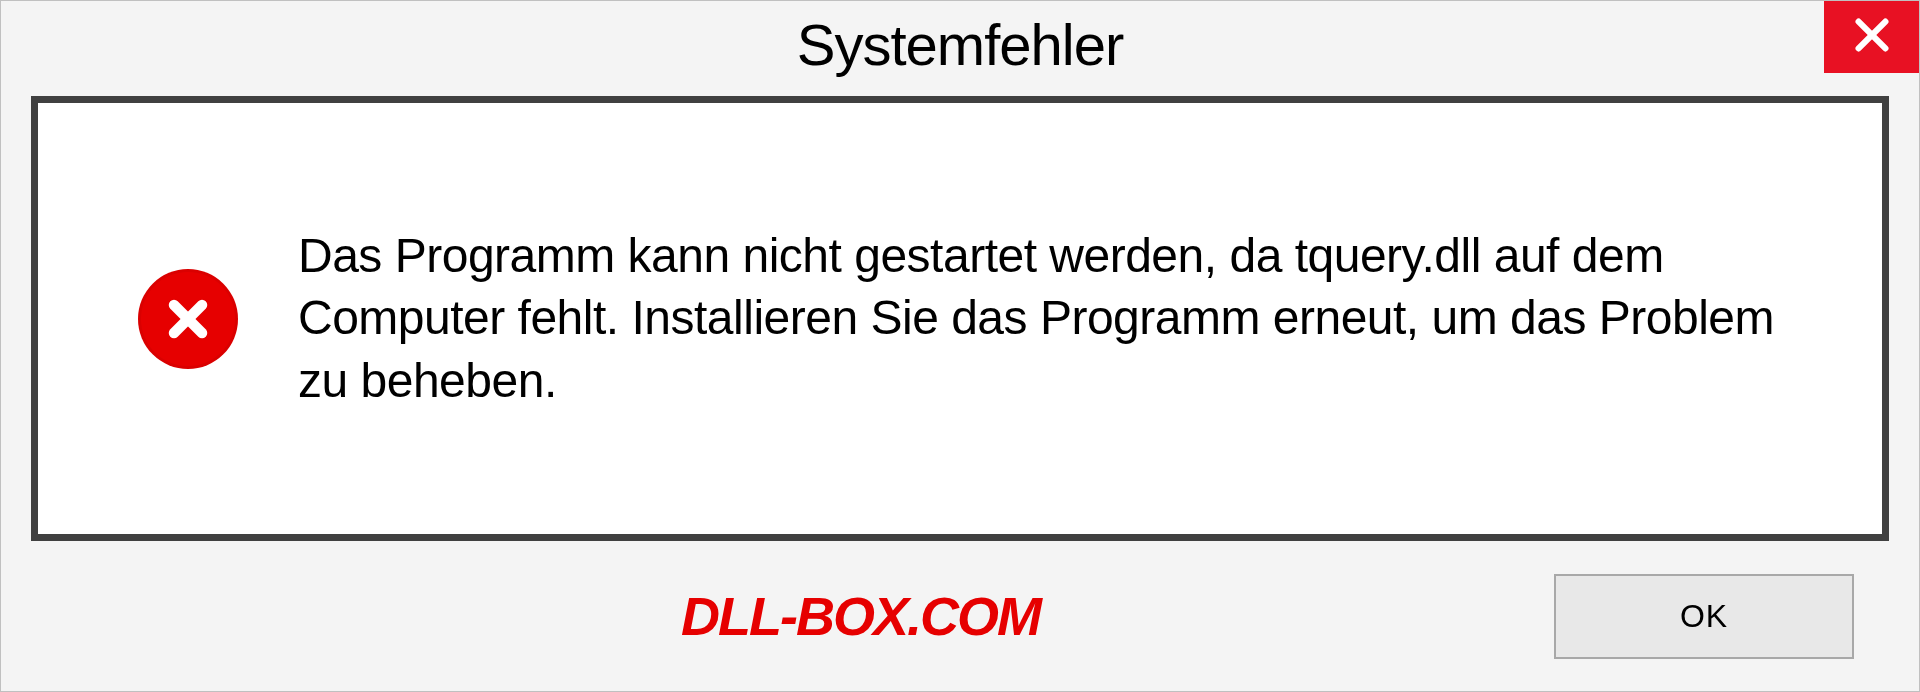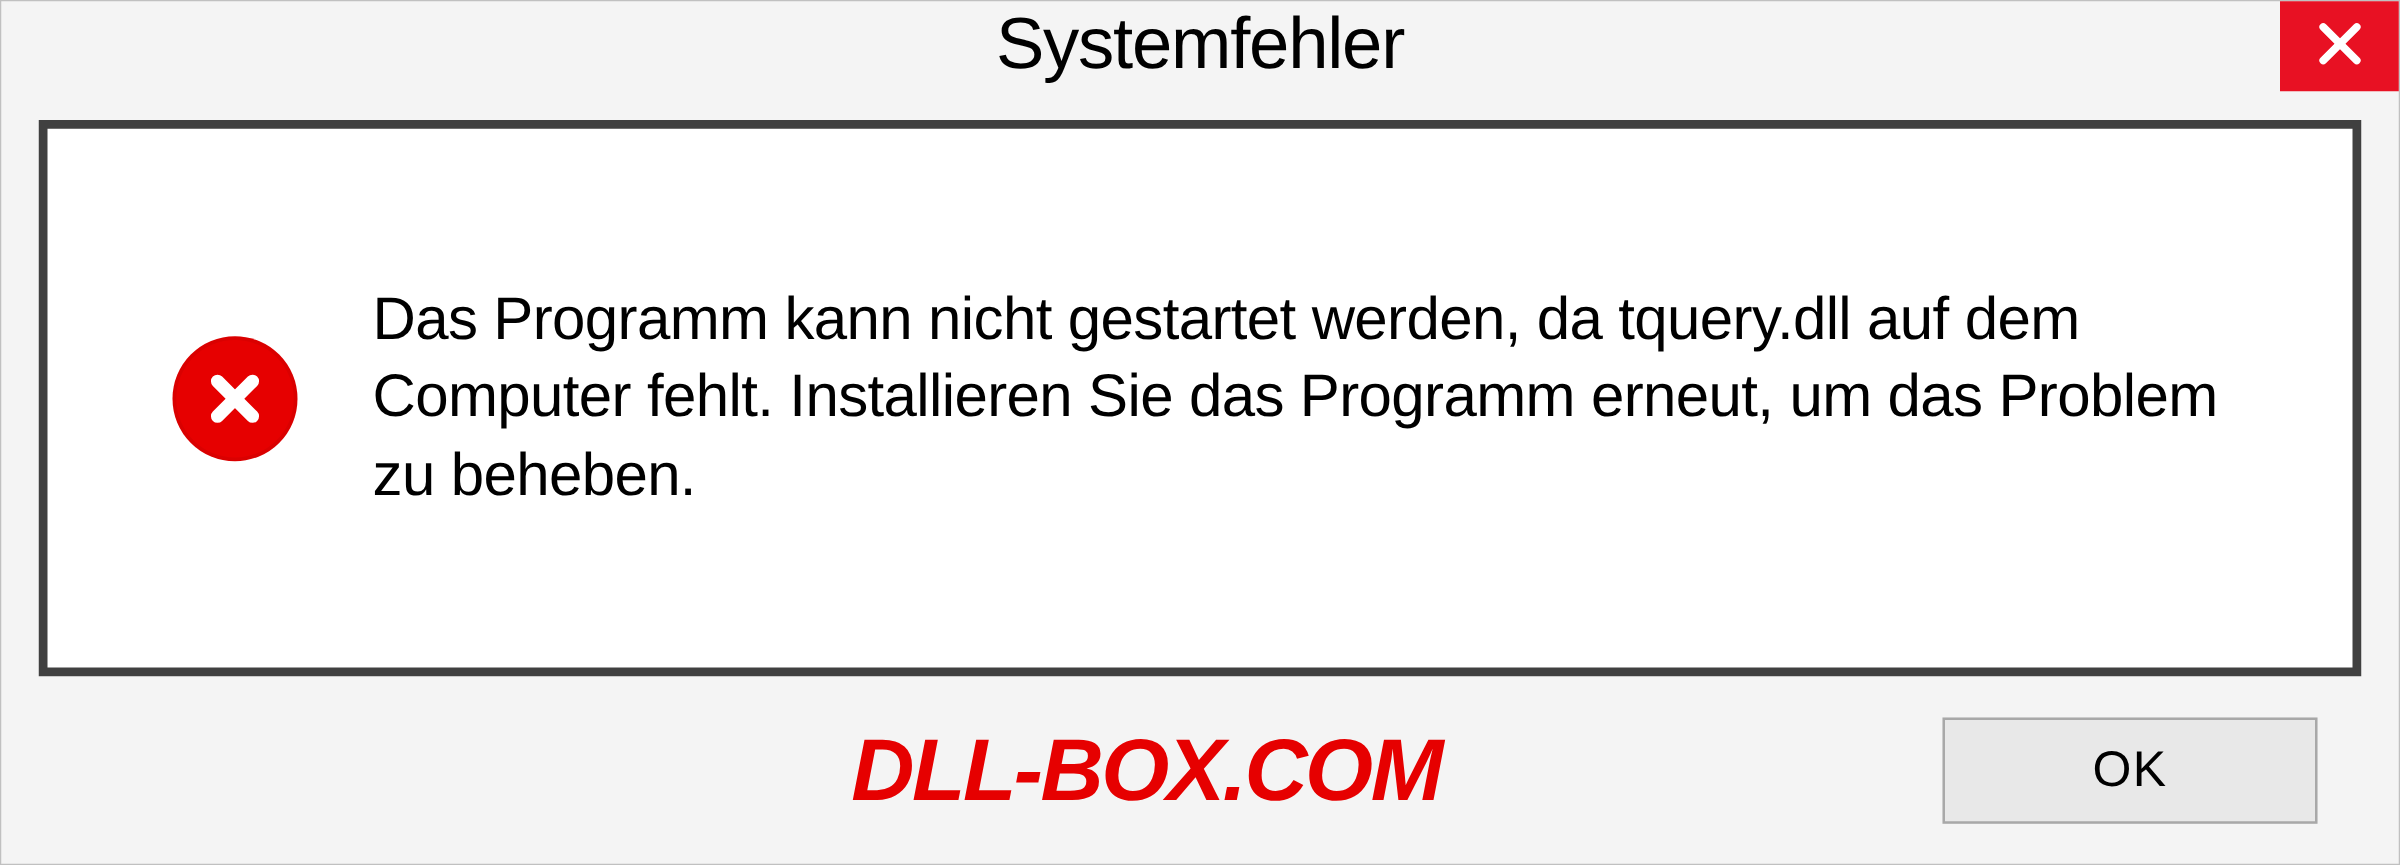--- a/index.html
+++ b/index.html
@@ -22,20 +22,21 @@
       position: relative;
       display: flex;
       flex-direction: column;
     }
     .titlebar {
       height: 95px;
       display: flex;
       align-items: flex-start;
       justify-content: center;
       position: relative;
+      padding-top: 10px;
     }
     .title-text {
       font-size: 58px;
       font-weight: 400;
       color: #000;
       letter-spacing: -1px;
     }
     .close-btn {
       position: absolute;
       top: 0;
@@ -89,33 +90,33 @@
       letter-spacing: -0.5px;
     }
     .footer {
       height: 150px;
       display: flex;
       align-items: center;
       justify-content: space-between;
       padding: 0 65px 0 30px;
     }
     .watermark {
-      font-size: 70px;
+      font-size: 54px;
       font-weight: 800;
       font-style: italic;
       color: #e60000;
       letter-spacing: -2px;
       padding-left: 650px;
     }
     .ok-button {
       width: 300px;
       height: 85px;
       background: #e8e8e8;
       border: 2px solid #a8a8a8;
-      font-size: 40px;
+      font-size: 32px;
       font-family: inherit;
       color: #000;
       cursor: pointer;
       display: flex;
       align-items: center;
       justify-content: center;
       letter-spacing: 1px;
     }
   </style>
 </head>

